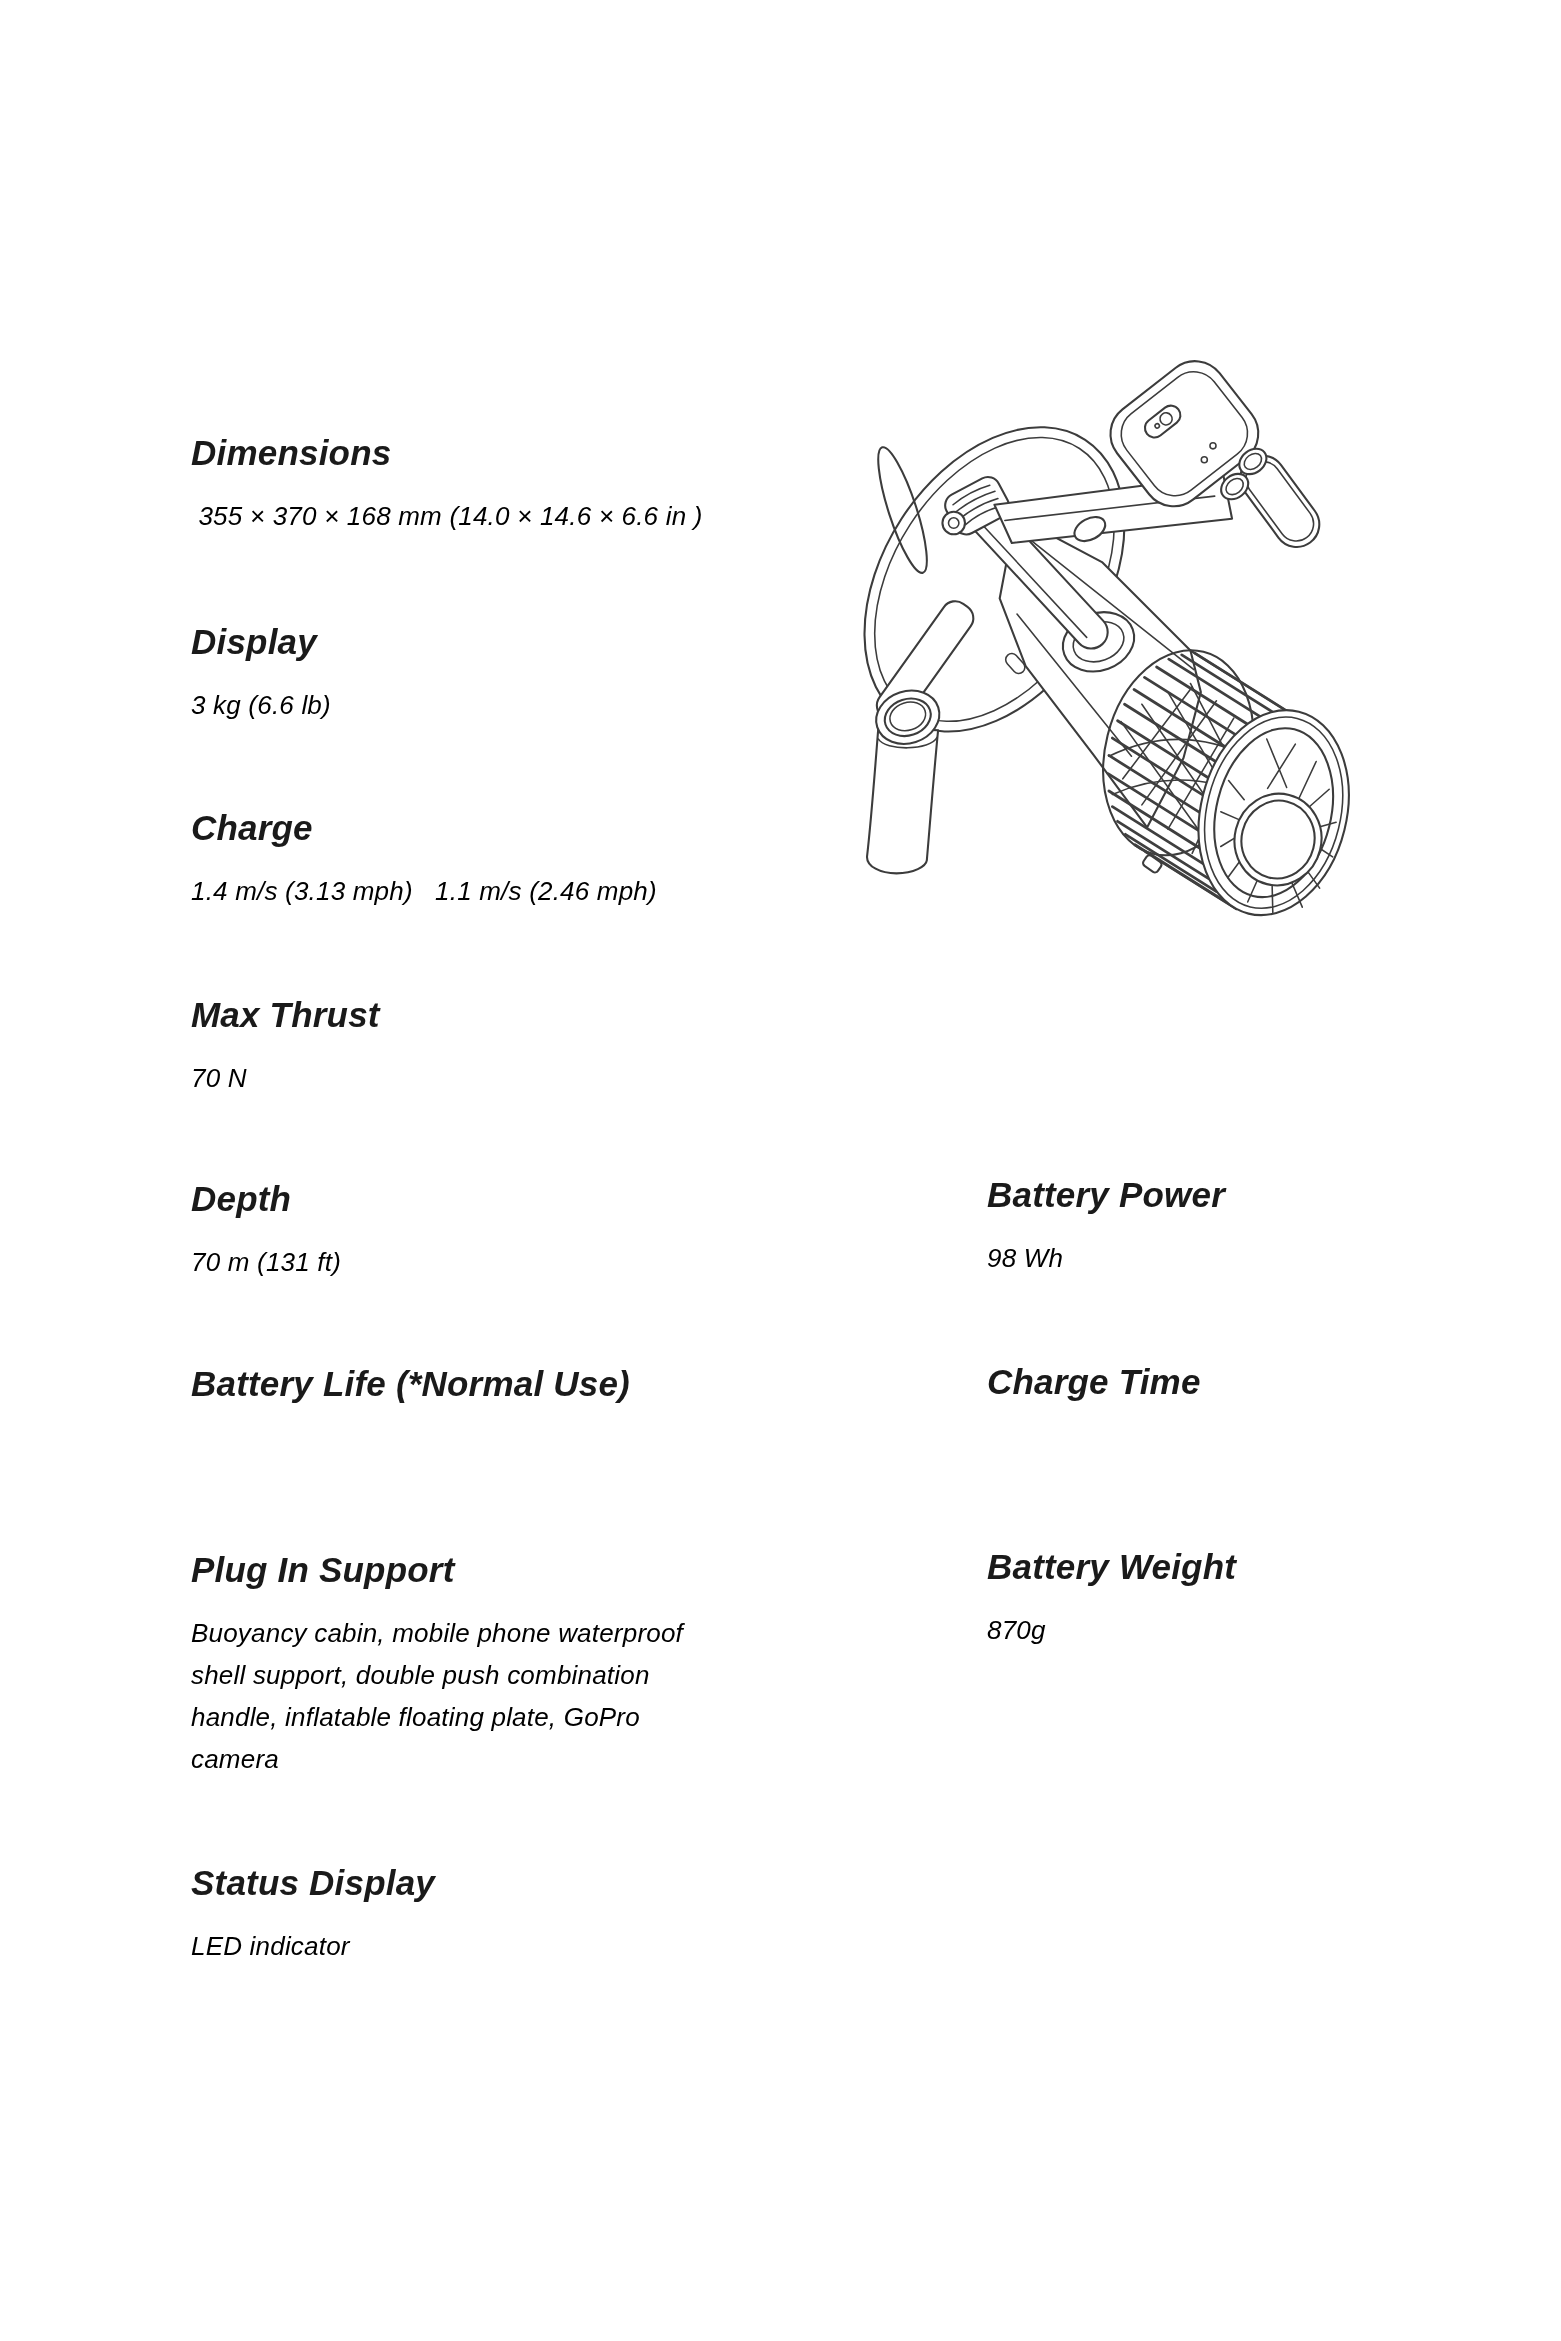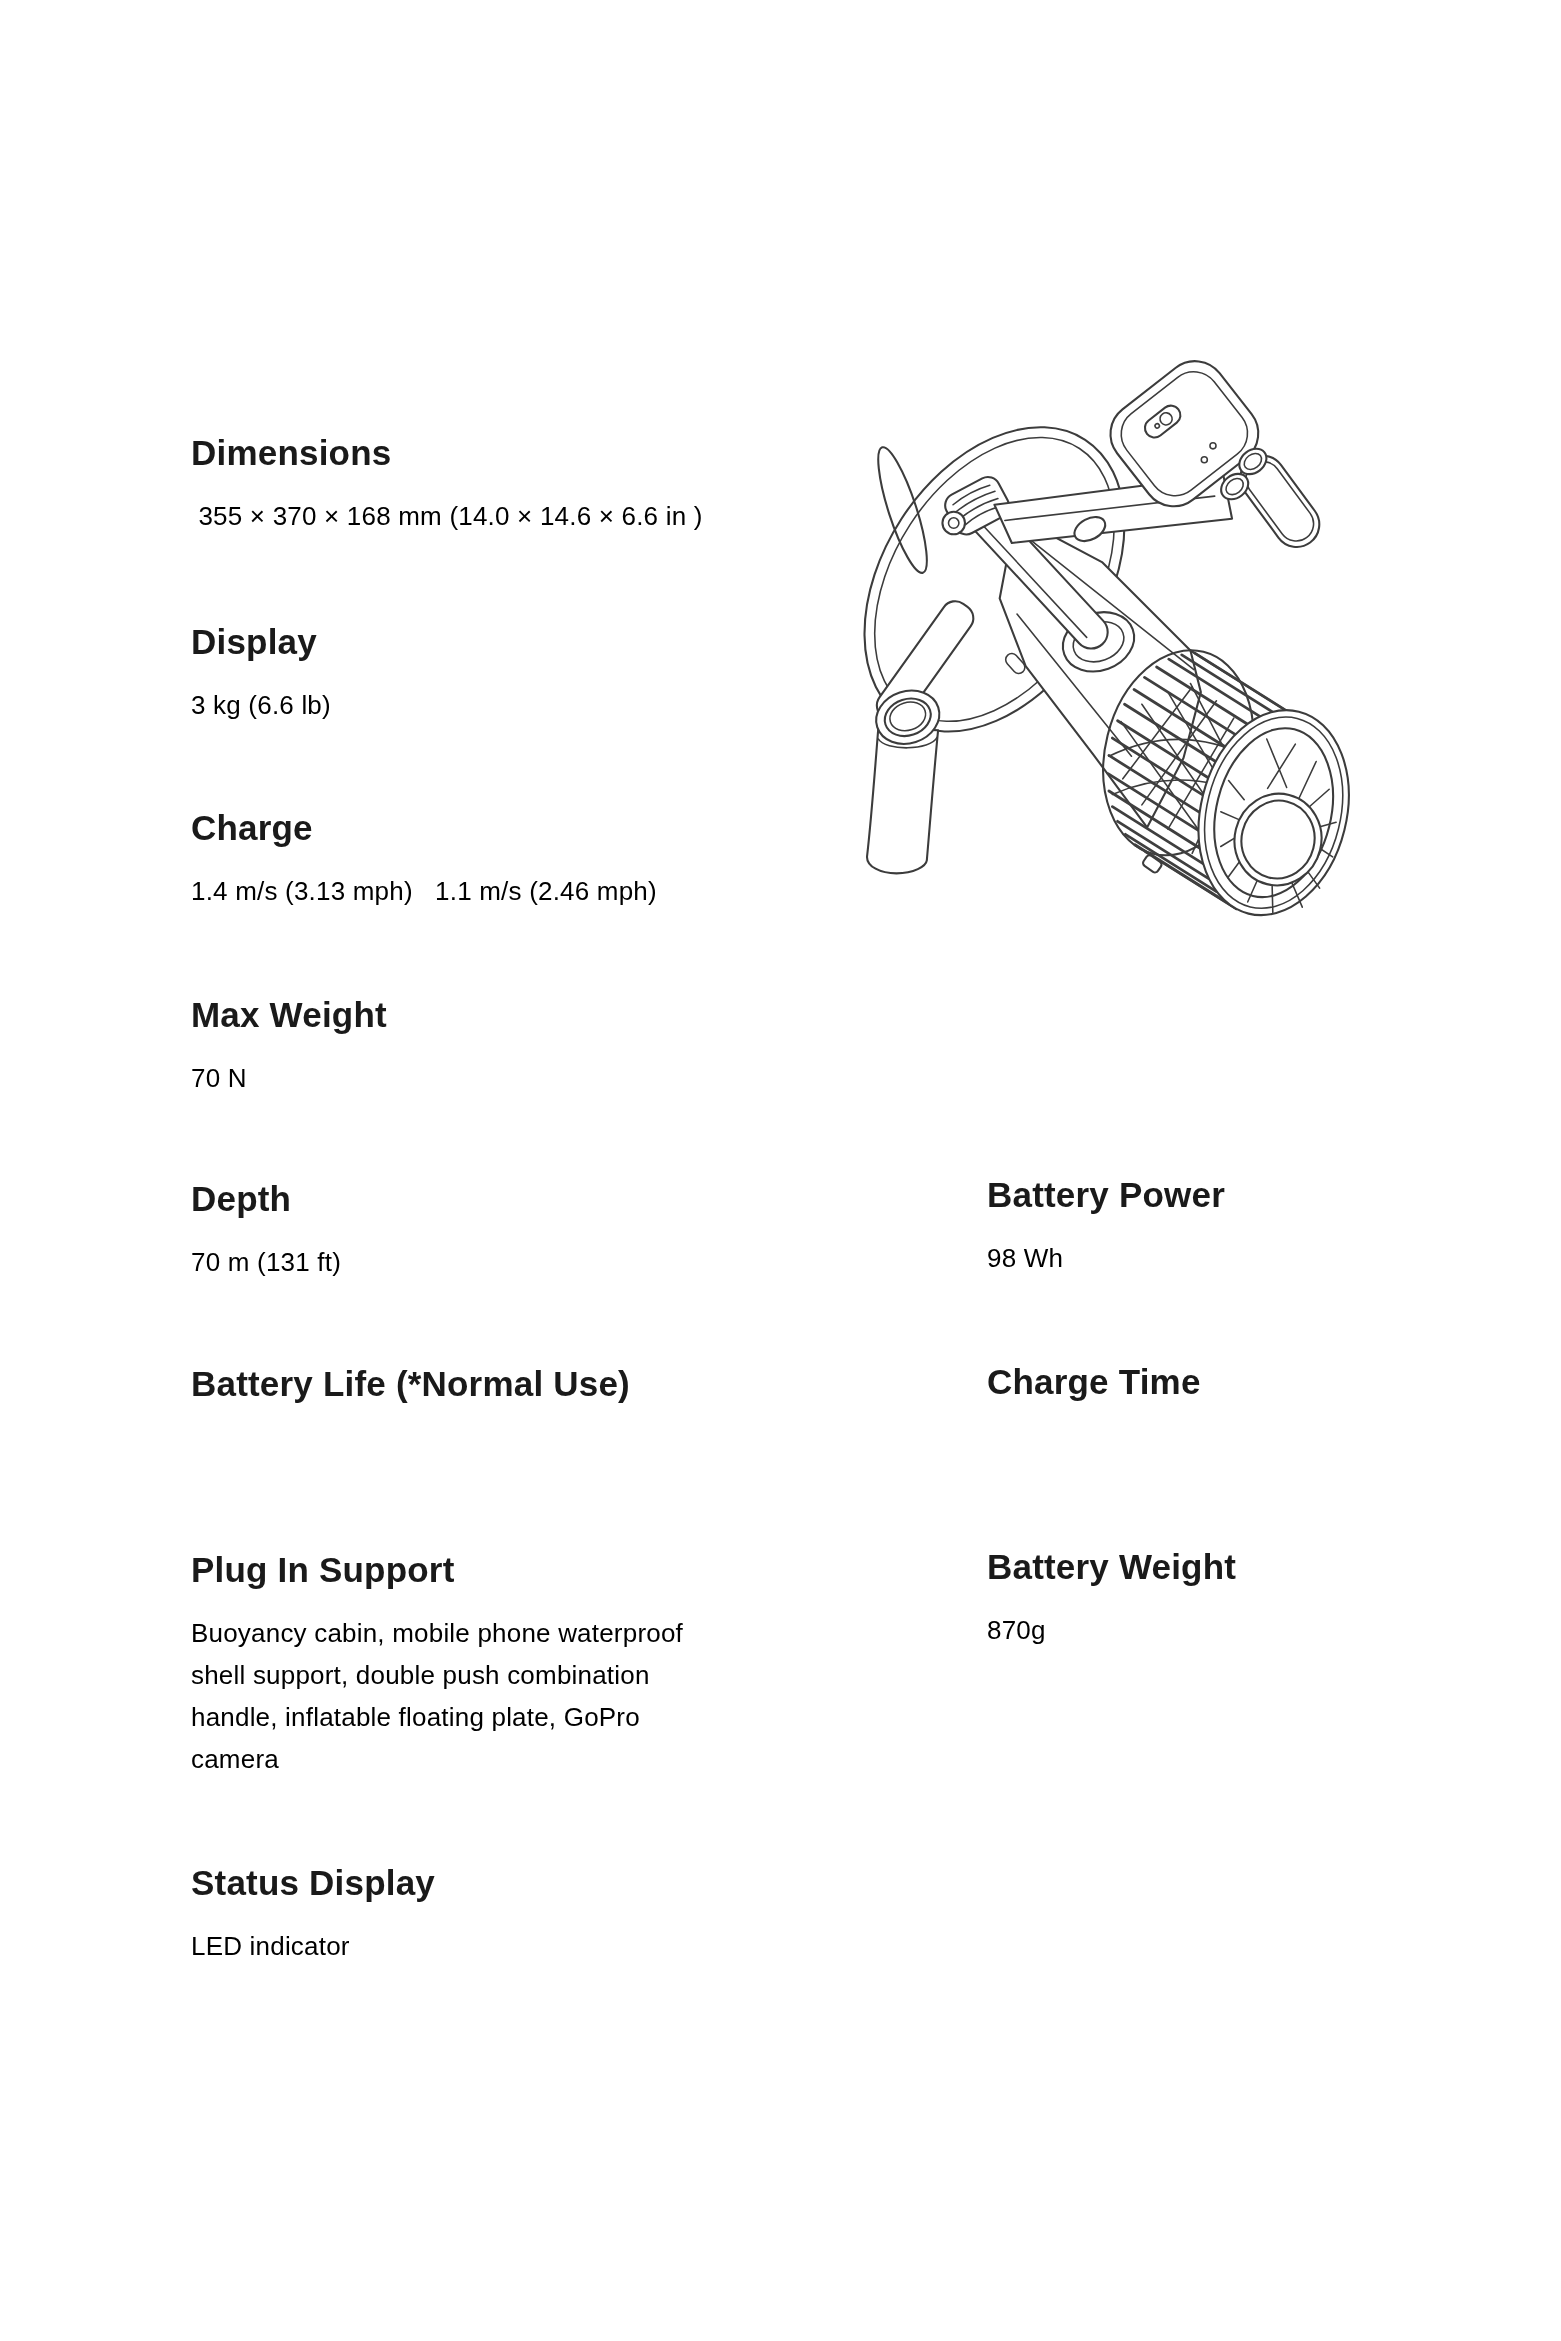--- a/index.html
+++ b/index.html
@@ -2,20 +2,21 @@
 <html style="font-size:14px"><head>
 <meta charset="utf-8">
 <style>
   html,body{margin:0;padding:0;background:#ffffff;}
   #page{
     position:relative;
     width:1562px;height:2342px;
     background:#ffffff;
     font-family:"Liberation Sans","DejaVu Sans",sans-serif;
     overflow:hidden;
+    font-style:italic;
   }
   .spec{position:absolute;margin:0;padding:0;}
   .col-left{left:191px;width:599px;}
   .col-right{left:987px;width:451px;}
   .spec h2{
     margin:0;font-size:35px;line-height:42px;font-weight:700;
     color:#1a1a1a;letter-spacing:0.2px;
   }
   .spec .value{
     margin:21px 0 0 0;font-size:26px;line-height:42px;font-weight:400;
@@ -39,21 +40,21 @@
   </section>
   <section class="spec col-left" style="top:621px">
     <h2>Display</h2>
     <p class="value">3 kg (6.6 lb)</p>
   </section>
   <section class="spec col-left" style="top:807px">
     <h2>Charge</h2>
     <p class="value">1.4 m/s (3.13 mph)   1.1 m/s (2.46 mph)</p>
   </section>
   <section class="spec col-left" style="top:994px">
-    <h2>Max Weight</h2>
+    <h2>Max Thrust</h2>
     <p class="value">70 N</p>
   </section>
   <section class="spec col-left" style="top:1178px">
     <h2>Depth</h2>
     <p class="value">70 m (131 ft)</p>
   </section>
   <section class="spec col-left" style="top:1363px">
     <h2>Battery Life (*Normal Use)</h2>
   </section>
   <section class="spec col-left" style="top:1862px">

